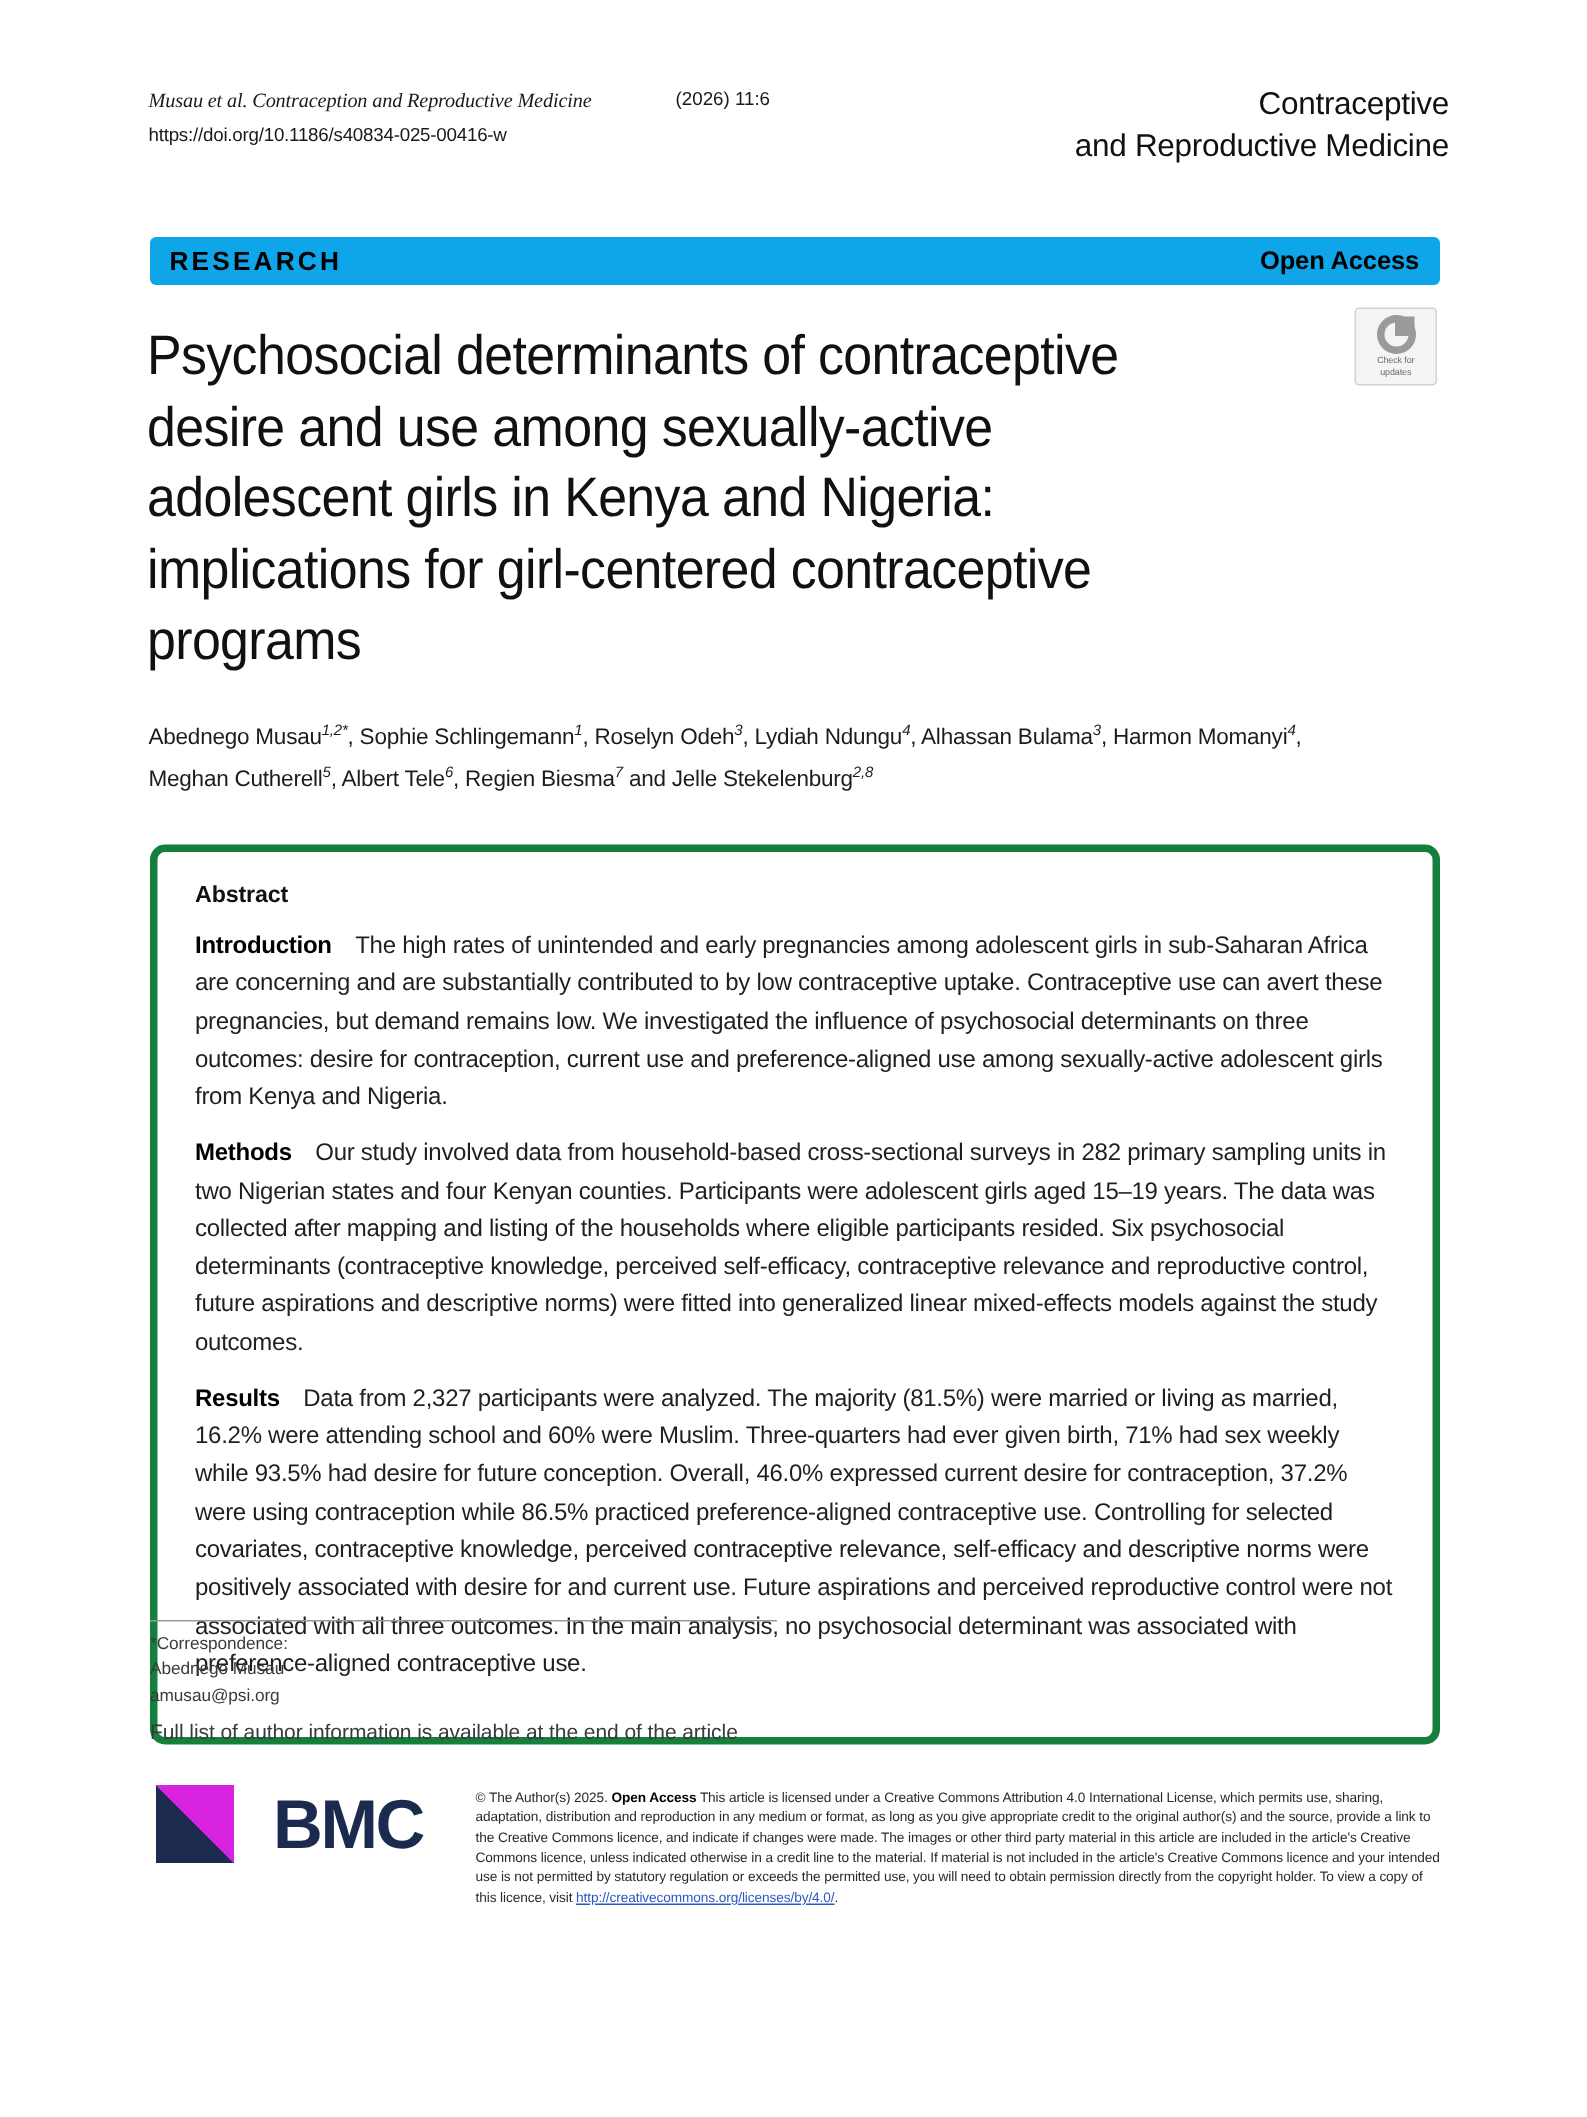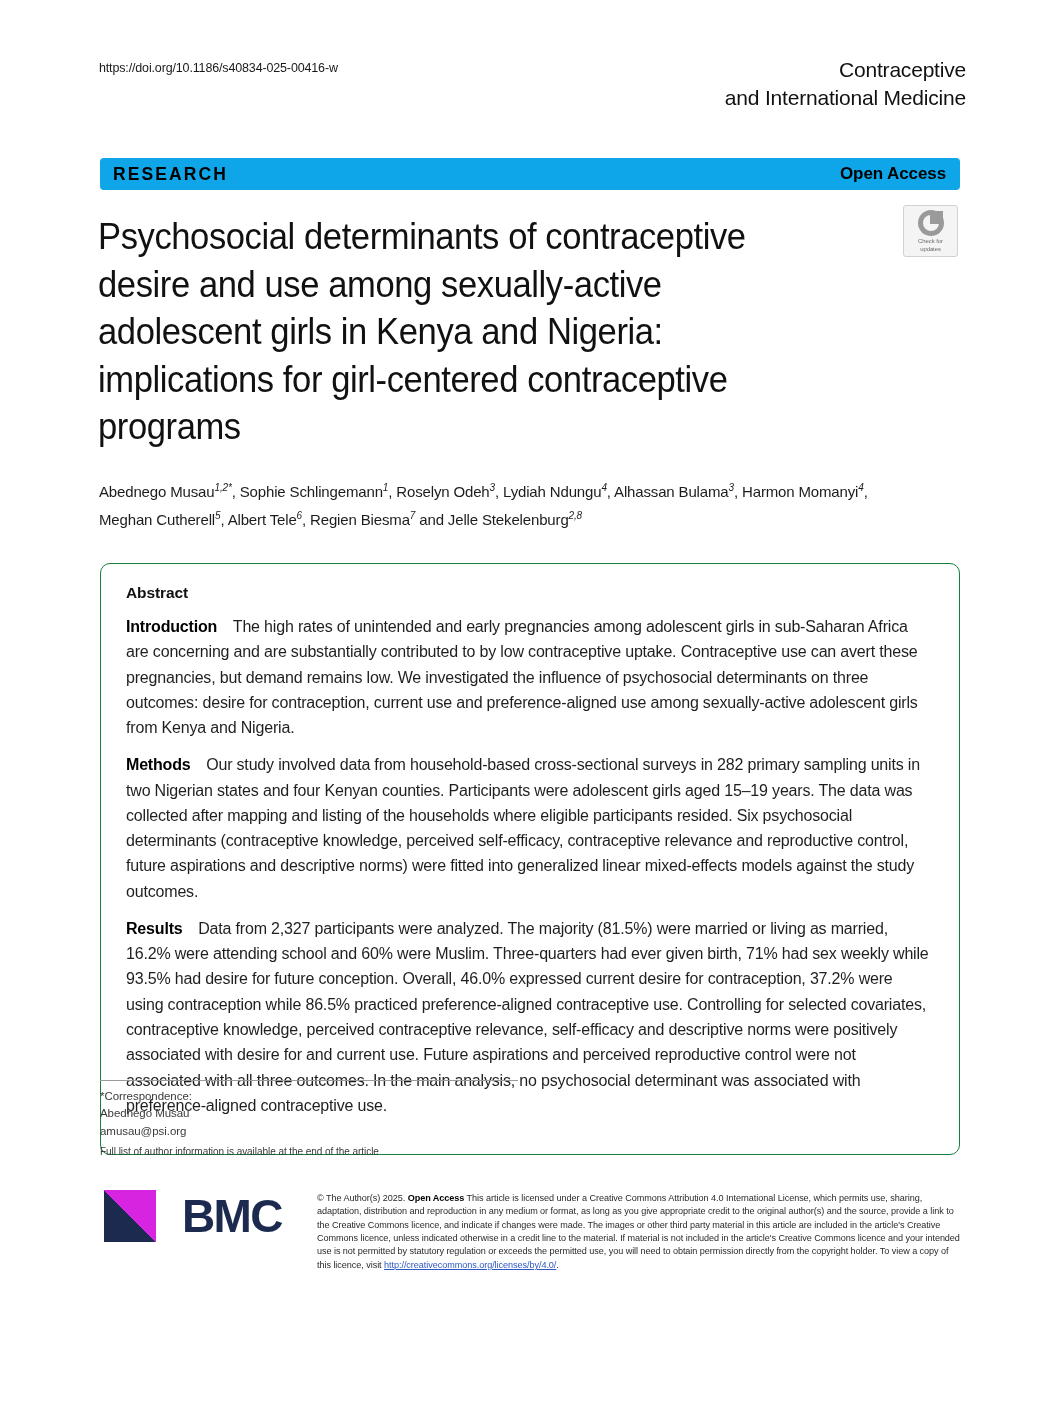--- a/index.html
+++ b/index.html
@@ -182,21 +182,21 @@
     font-style: italic;
   }
 
   
   .abstract-box {
     position: absolute;
     left: 100px;
     top: 563px;
     width: 860px;
     box-sizing: border-box;
-    border: 1px solid #15803d;
+    border: 5px solid #15803d;
     border-radius: 10px;
     padding: 20px 26px 20px 25px;
   }
   .abstract-heading {
     font-size: 15.5px;
     font-weight: bold;
     color: #111111;
     margin: 0 0 12px 0;
     letter-spacing: -0.1px;
   }
@@ -232,21 +232,21 @@
     font-size: 11.5px;
     line-height: 1.52;
     color: #3a3a3a;
     letter-spacing: -0.05px;
   }
   .corr-note {
     position: absolute;
     left: 100px;
     top: 1146px;
     width: 460px;
-    font-size: 10px;
+    font-size: 14px;
     color: #3a3a3a;
     letter-spacing: -0.05px;
   }
 
   
   .bmc-logo {
     position: absolute;
     left: 104px;
     top: 1190px;
     display: flex;
@@ -292,25 +292,29 @@
     text-decoration: underline;
   }
 </style>
 </head>
 <body>
 
 <div class="page">
 
   <div class="header">
     <div class="header-left">
+      <div class="hdr-citation">
+        <span class="hdr-journal-ref">Musau et al. Contraception and Reproductive Medicine</span>
+        <span class="hdr-vol">(2026) 11:6</span>
+      </div>
       <div class="hdr-doi">https://doi.org/10.1186/s40834-025-00416-w</div>
     </div>
     <div class="header-right">
       <div>Contraceptive</div>
-      <div>and International Medicine</div>
+      <div>and Reproductive Medicine</div>
     </div>
   </div>
 
   <div class="banner">
     <span class="banner-label">RESEARCH</span>
     <span class="banner-access">Open Access</span>
   </div>
 
   <div class="badge-updates">
     <span class="ring"></span>

